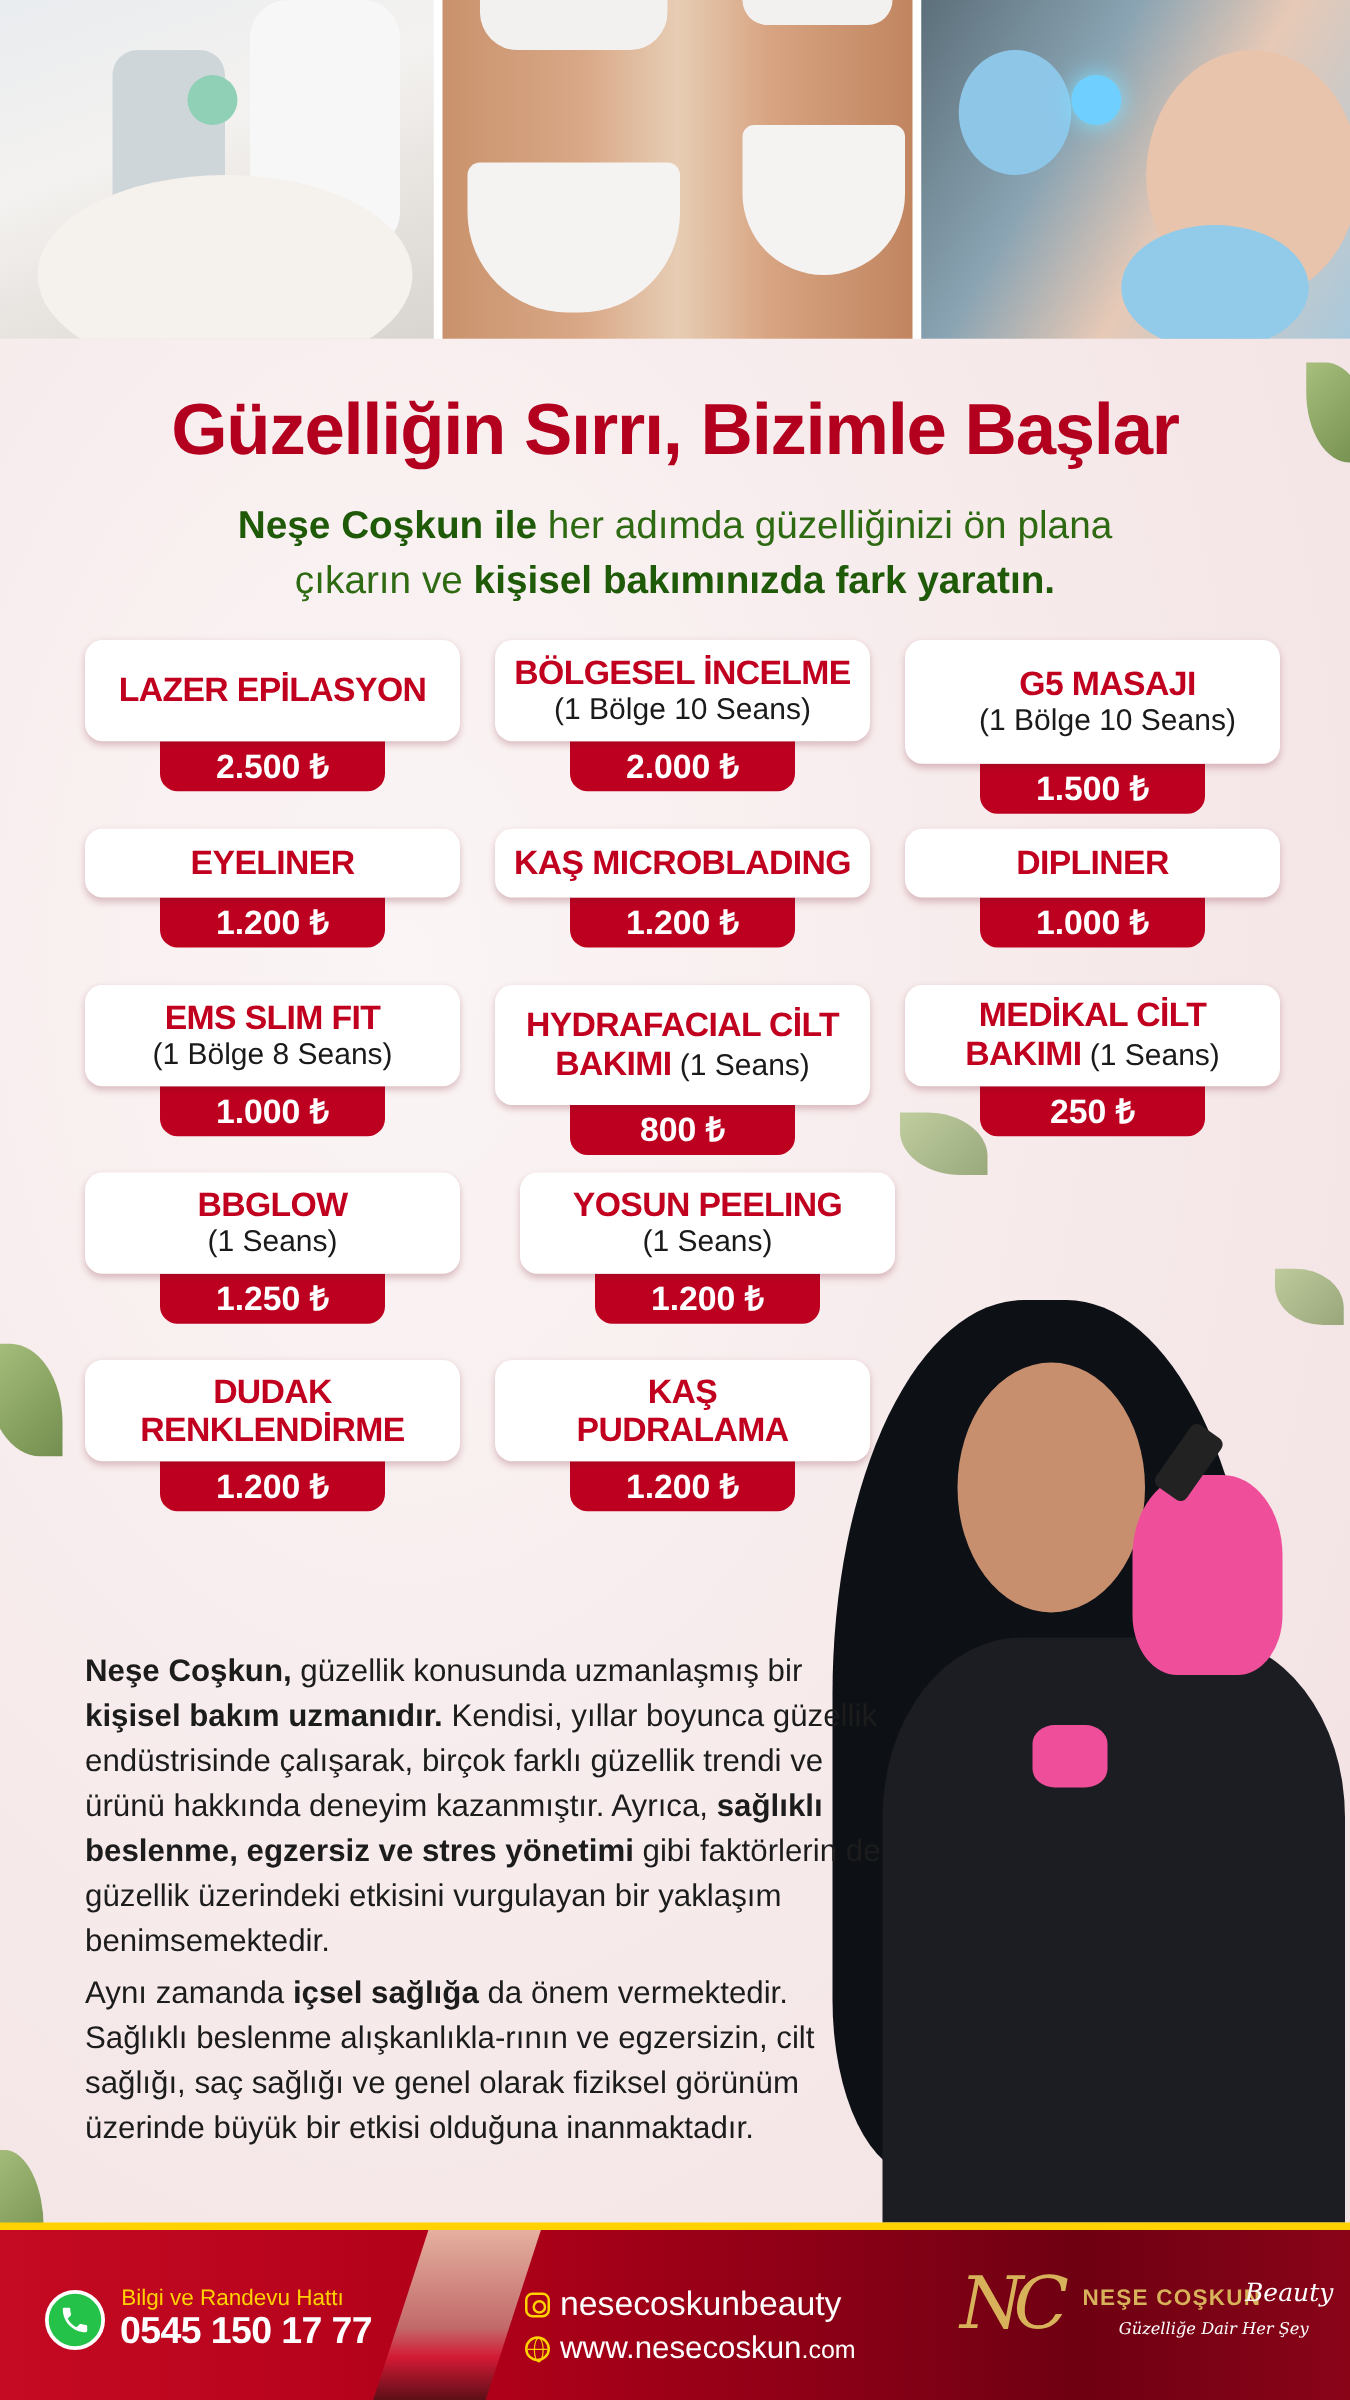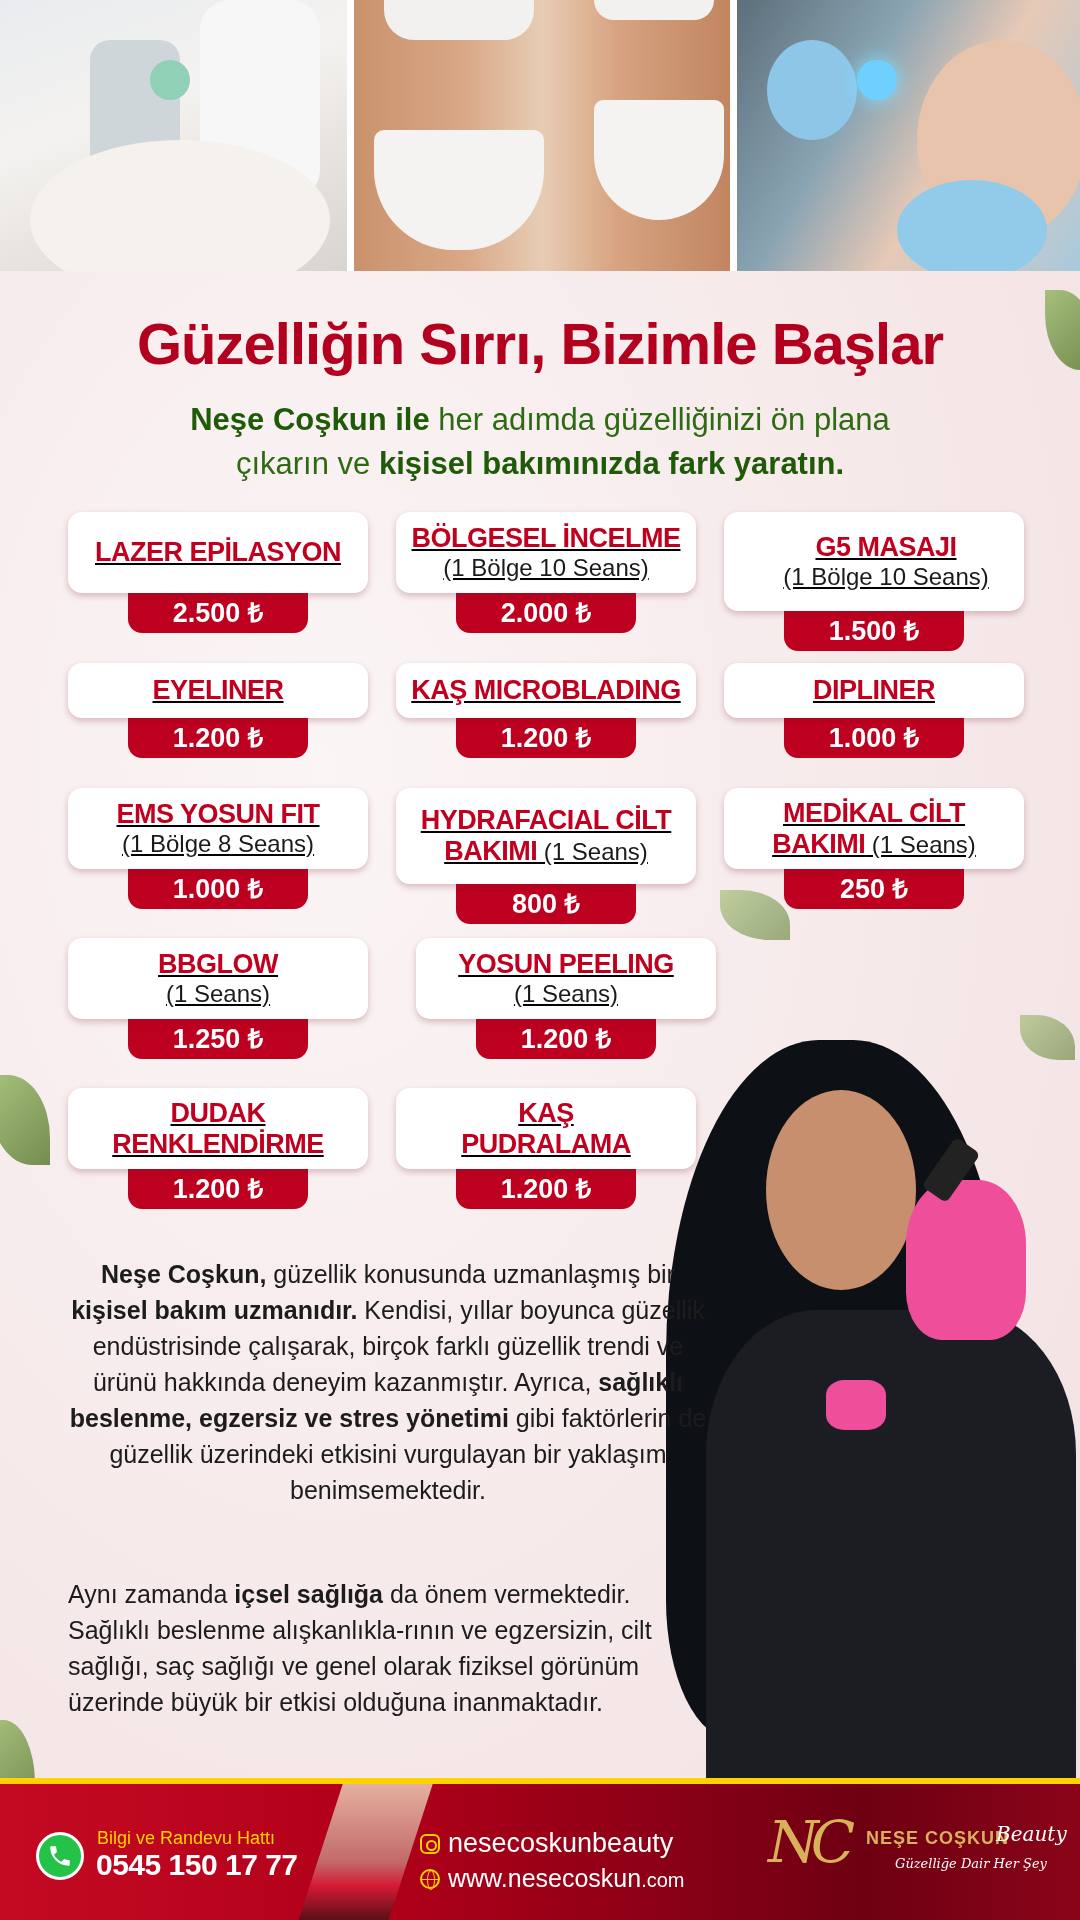--- a/index.html
+++ b/index.html
@@ -19,21 +19,21 @@
   .headline { position: absolute; left: 0; top: 310px; width: 1080px; text-align: center;
     font-size: 58px; font-weight: 700; color: #b3001f; letter-spacing: -1px;
     font-family: "Liberation Sans", sans-serif; }
   .subtitle { position: absolute; left: 0; top: 398px; width: 1080px; text-align: center;
     font-size: 31px; line-height: 44px; color: #2e6a12; }
   .subtitle b { font-weight: 700; color: #1f5a08; }
 
   
   .card { position: absolute; width: 300px; }
   .card-box { position: relative; background: #fff; border-radius: 14px; width: 300px;
-    box-shadow: 0 3px 6px rgba(120,20,40,0.25); text-align: center; display: flex; flex-direction: column; justify-content: center; z-index: 2; text-decoration: underline; }
+    box-shadow: 0 3px 6px rgba(120,20,40,0.25); text-align: center; display: flex; flex-direction: column; justify-content: center; z-index: 2; }
   .card-title { color: #c0001e; font-weight: 700; font-size: 27px; line-height: 31px; letter-spacing: -0.5px; }
   .card-sub { color: #1a1a1a; font-size: 24px; line-height: 28px; }
   .card-title .inline-sub { color: #1a1a1a; font-weight: 400; font-size: 24px; letter-spacing: 0; }
   .price { position: relative; margin: 0 auto; width: 180px; height: 40px; background: #be0020;
     border-radius: 0 0 14px 14px; color: #fff; font-weight: 700; font-size: 27px; line-height: 40px; text-align: center; z-index: 1; }
 
   
   .bio { position: absolute; left: 68px; width: 640px; font-size: 25px; line-height: 36px; color: #1c1c1c; }
   .bio b { font-weight: 700; }
 
@@ -140,21 +140,21 @@
   </div>
   <div class="card" style="left:724px;top:663px;">
     <div class="card-box" style="height:55px;">
       <div class="card-title">DIPLINER</div>
     </div>
     <div class="price">1.000 ₺</div>
   </div>
 
   <div class="card" style="left:68px;top:788px;">
     <div class="card-box" style="height:81px;">
-      <div class="card-title">EMS YOSUN FIT</div>
+      <div class="card-title">EMS SLIM FIT</div>
       <div class="card-sub">(1 Bölge 8 Seans)</div>
     </div>
     <div class="price">1.000 ₺</div>
   </div>
   <div class="card" style="left:396px;top:788px;">
     <div class="card-box" style="height:96px;">
       <div class="card-title">HYDRAFACIAL CİLT</div>
       <div class="card-title"><span>BAKIMI</span><span class="inline-sub"> (1 Seans)</span></div>
     </div>
     <div class="price">800 ₺</div>
@@ -199,21 +199,21 @@
 
   <div class="portrait">
     <div class="shape" style="left:40px;top:30px;width:340px;height:700px;background:#0d1116;border-radius:45% 45% 20% 20%;"></div>
     <div class="shape" style="left:140px;top:80px;width:150px;height:200px;background:#c88f6f;"></div>
     <div class="shape" style="left:80px;top:300px;width:370px;height:480px;background:#1c1d22;border-radius:30% 30% 0 0;"></div>
     <div class="shape" style="left:280px;top:170px;width:120px;height:160px;background:#ef4f9a;border-radius:40% 40% 30% 30%;"></div>
     <div class="shape" style="left:200px;top:370px;width:60px;height:50px;background:#ef4f9a;border-radius:30%;"></div>
     <div class="shape" style="left:310px;top:130px;width:30px;height:60px;background:#222;border-radius:6px;transform:rotate(35deg);"></div>
   </div>
 
-  <p class="bio" style="top:1256px;width:640px;text-align:center;">
+  <p class="bio" style="top:1319px;width:640px;">
     <b>Neşe Coşkun,</b><span> güzellik konusunda uzmanlaşmış bir </span><b>kişisel bakım uzmanıdır.</b><span> Kendisi, yıllar boyunca güzellik endüstrisinde çalışarak, birçok farklı güzellik trendi ve ürünü hakkında deneyim kazanmıştır. Ayrıca, </span><b>sağlıklı beslenme, egzersiz ve stres yönetimi</b><span> gibi faktörlerin de güzellik üzerindeki etkisini vurgulayan bir yaklaşım benimsemektedir.</span>
   </p>
   <p class="bio" style="top:1576px;width:600px;">
     <span>Aynı zamanda </span><b>içsel sağlığa</b><span> da önem vermektedir. Sağlıklı beslenme alışkanlıkla-rının ve egzersizin, cilt sağlığı, saç sağlığı ve genel olarak fiziksel görünüm üzerinde büyük bir etkisi olduğuna inanmaktadır.</span>
   </p>
 
   <div class="footer-line"></div>
   <div class="footer">
     <div class="lips"></div>
     <div class="wa-icon">

